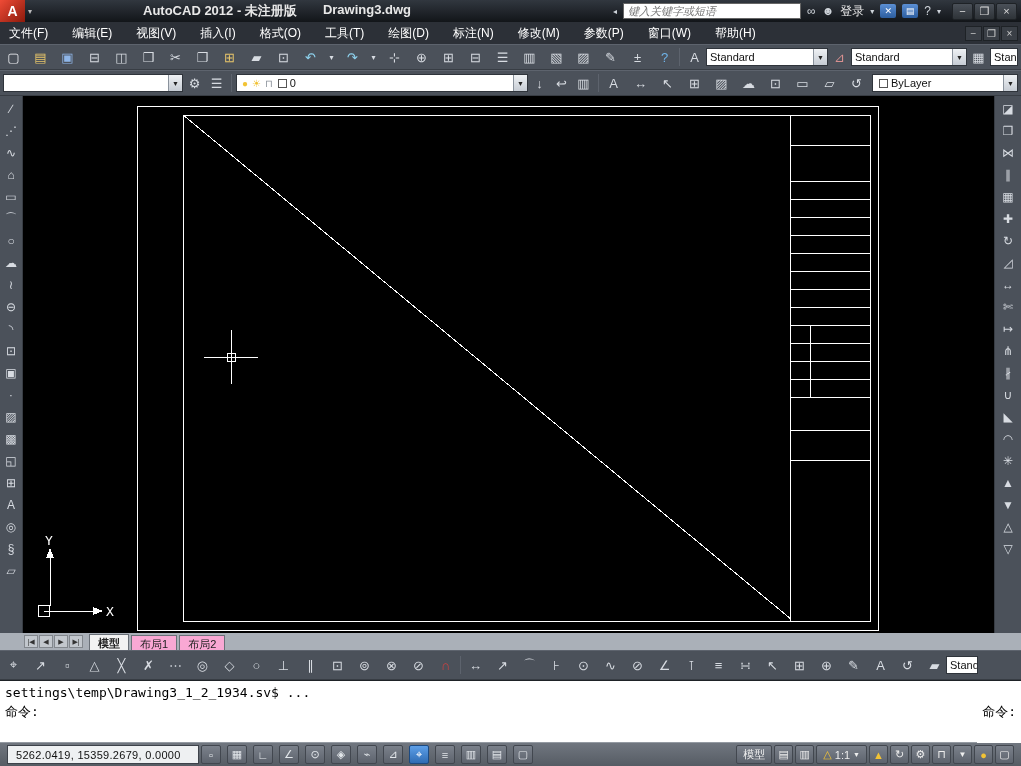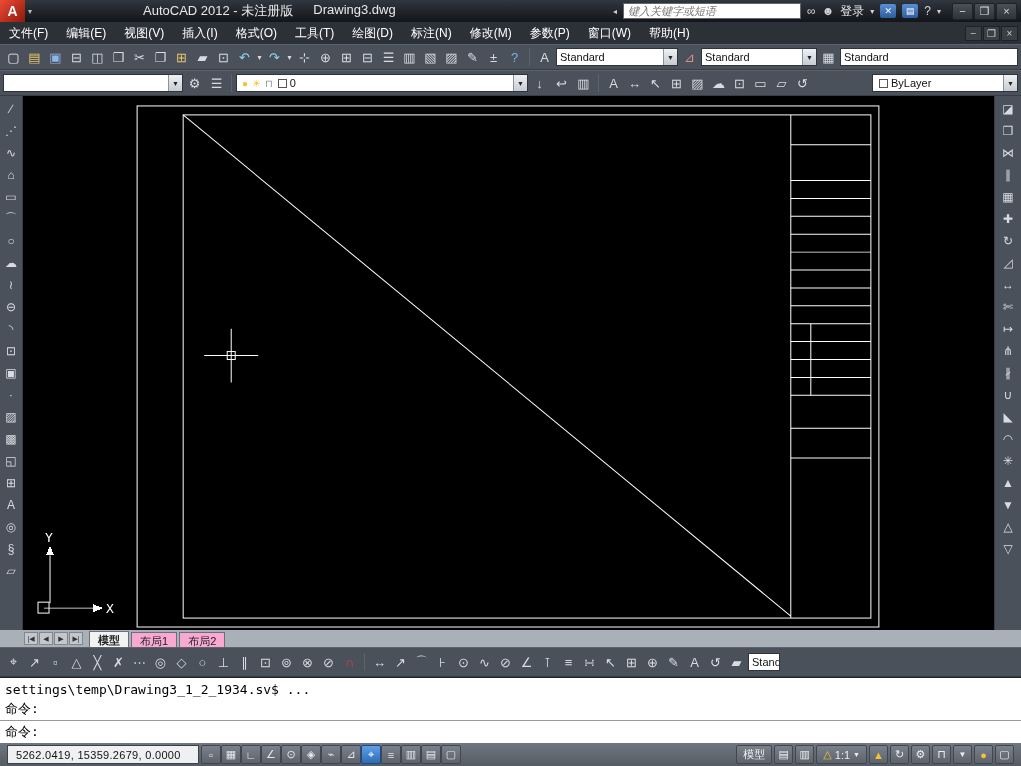--- a/index.html
+++ b/index.html
@@ -3,40 +3,40 @@
 <meta charset="utf-8">
 <style>
 *{margin:0;padding:0;box-sizing:border-box}
 html,body{width:1021px;height:766px;overflow:hidden}
 body{background:#4b515a;display:flex;flex-direction:column;font-family:"Liberation Sans",sans-serif;font-size:12px;color:#ddd}
 
 
 .titlebar{flex:0 0 22px;height:22px;display:flex;align-items:center;background:linear-gradient(#31373f,#121519);color:#e8e8e8;white-space:nowrap}
 .logo{width:25px;height:22px;display:flex;align-items:center;justify-content:center;background:linear-gradient(135deg,#ef4b36,#8c1a0c);color:#fff;font-weight:bold;font-size:14px;flex:0 0 auto}
 .logo-caret{font-size:8px;color:#bbb;margin:0 3px}
-.titles{display:flex;gap:20px;margin-left:108px;font-size:13px;font-weight:normal}
+.titles{display:flex;gap:26px;margin-left:108px;font-size:13px;font-weight:bold}
 .tb-spacer{flex:1;min-width:0}
 .infocenter{display:flex;align-items:center;gap:6px;margin-right:10px}
 .search{width:178px;height:16px;border:1px solid #666;background:#fff;font-size:11px;font-style:italic;padding:0 4px;color:#222;font-family:"Liberation Sans",sans-serif}
 .search::placeholder{color:#777;font-style:italic}
 .ic-btn{color:#cfd4da;font-size:12px}
 .ic-caret{color:#cfd4da;font-size:8px}
 .tile{width:16px;height:14px;display:flex;align-items:center;justify-content:center;background:linear-gradient(#5b8fd4,#2c5d9e);color:#fff;font-size:9px;border-radius:2px}
 .winctl{display:flex;margin-right:4px}
 .winctl span{width:21px;height:17px;display:flex;align-items:center;justify-content:center;font-size:11px;color:#ddd;background:linear-gradient(#4a5058,#2e3338);border:1px solid #1e2226;margin-left:1px;border-radius:2px}
 
 
 .menubar{flex:0 0 22px;height:22px;display:flex;align-items:center;background:#2c3037;color:#fff;font-size:12px}
 .menu-item{padding:3px 9px;white-space:nowrap}
 .docctl{display:flex;margin-left:auto;margin-right:3px}
 .docctl span{width:17px;height:15px;display:flex;align-items:center;justify-content:center;font-size:10px;color:#ccc;background:#3a3f46;border:1px solid #1e2226;margin-left:1px}
 
 
 .toolbar{flex:0 0 26px;height:26px;display:flex;align-items:center;background:#4b515a;border-top:1px solid #5d636d;border-bottom:1px solid #383d44;padding:0 3px;gap:1px;white-space:nowrap}
-.igroup{display:flex;align-items:flex-start;gap:0;flex:0 0 auto}
+.igroup{display:flex;align-items:flex-start;gap:6px;flex:0 0 auto}
 .tico{width:21px;height:21px;flex:0 0 auto;display:flex;align-items:center;justify-content:center;font-size:13px;color:#d8dce2}
 .tico.narrow{width:9px;font-size:8px}
 .sep{width:1px;height:18px;background:#383d44;border-right:1px solid #5d636d;margin:0 3px;flex:0 0 auto}
 .combo{height:18px;background:#fff;border:1px solid #2f343b;display:flex;align-items:center;font-size:11px;color:#111;padding-left:3px;white-space:nowrap;overflow:hidden;flex:0 0 auto}
 .combo .ctext{flex:1;overflow:hidden;min-width:0}
 .combo .cbtn{width:14px;height:100%;flex:0 0 14px;margin-left:2px;background:linear-gradient(#eef1f4,#c6ccd4);border-left:1px solid #8a929c;display:flex;align-items:center;justify-content:center;font-size:7px;color:#222}
 .swatch{width:9px;height:9px;background:#fff;border:1px solid #555;flex:0 0 auto;margin:0 3px}
 .mini{font-size:10px;margin:0 2px;flex:0 0 auto}
 
 
@@ -52,21 +52,21 @@
 
 
 .tabrow{flex:0 0 17px;height:17px;background:#aab0b8;display:flex;align-items:flex-end;padding-left:24px}
 .tabnav{display:flex;align-items:center;height:100%;margin-right:3px}
 .tabnav span{font-size:7px;color:#333;width:14px;height:13px;display:flex;align-items:center;justify-content:center;background:#c2c7cd;border:1px solid #82878d;margin-right:1px}
 .tabs{display:flex;align-items:flex-end;height:100%}
 .tab{font-size:11px;color:#222;background:#f9a8d4;border:1px solid #6a7078;border-bottom:none;padding:1px 8px 0;margin-left:2px;height:15px;white-space:nowrap}
 .tab.active{background:#f2f2f2;font-weight:bold;height:16px}
 
 
-.cmdwin{flex:0 0 63px;background:#fff;border-top:1px solid #1e2226;display:flex;flex-direction:column;font-family:"DejaVu Sans Mono",monospace;font-size:13px;color:#000}
+.cmdwin{flex:0 0 63px;background:#fff;border-top:1px solid #1e2226;display:flex;flex-direction:row;font-family:"DejaVu Sans Mono",monospace;font-size:13px;color:#000}
 .cmdhist{flex:1;padding:2px 5px;border-bottom:1px solid #949aa2;overflow:hidden;line-height:19px}
 .cmdline{white-space:pre}
 .cmdprompt{flex:0 0 22px;display:flex;align-items:center;padding:0 5px;white-space:pre}
 
 
 .statusbar{flex:0 0 23px;display:flex;align-items:center;background:linear-gradient(#70767f,#565c64);padding:0 7px;gap:2px;white-space:nowrap}
 .coords{width:192px;height:19px;background:#eef0f2;border:1px solid #3d424a;color:#111;font-size:11px;display:flex;align-items:center;padding-left:8px;letter-spacing:.3px;flex:0 0 auto}
 .toggle{width:20px;height:19px;display:flex;align-items:center;justify-content:center;background:linear-gradient(#7b818b,#5d636d);border:1px solid #42474f;border-radius:2px;color:#e2e6ea;font-size:11px;flex:0 0 auto}
 .toggle.active{background:linear-gradient(#5d9fe8,#2f6cb4);border-color:#1c4a82;color:#fff}
 .sbtn{height:19px;display:flex;align-items:center;justify-content:center;background:linear-gradient(#7b818b,#5d636d);border:1px solid #42474f;border-radius:2px;color:#eee;font-size:11px;padding:0 6px;flex:0 0 auto}

